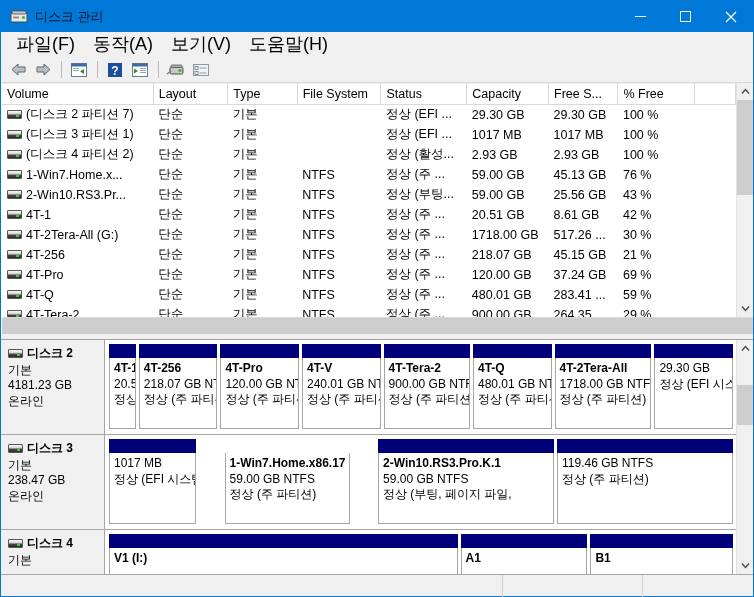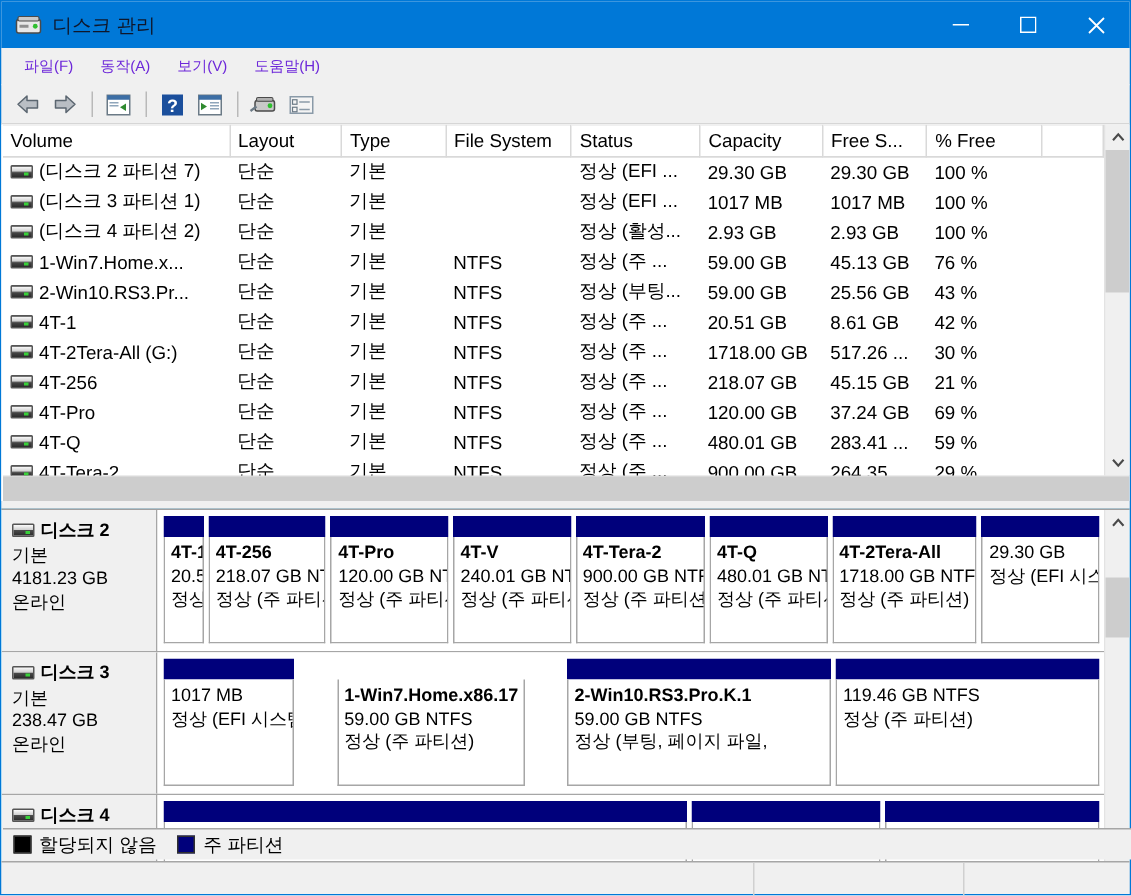--- a/index.html
+++ b/index.html
@@ -49,22 +49,22 @@
   #menubar {
     height: 25px;
     background: #f0f0f0;
     display: flex;
     align-items: center;
     padding-left: 6px;
     flex: 0 0 auto;
     border-bottom: 1px solid #f0f0f0;
   }
   .menuitem {
-    font-size: 10px;
-    color: #6d28d9;
+    font-size: 18px;
+    color: #000000;
     padding: 3px 9px 4px 9px;
   }
 
   
   #toolbar {
     height: 26px;
     background: #f0f0f0;
     display: flex;
     align-items: center;
     padding-left: 5px;
@@ -185,21 +185,21 @@
   #splitter {
     height: 5px;
     background: #f0f0f0;
     flex: 0 0 auto;
   }
 
   
   #lower-pane {
     flex: 1 1 auto;
     display: flex;
-    background: #7dd3fc;
+    background: #d946ef;
     border-top: 1px solid #a0a0a0;
     overflow: hidden;
     position: relative;
   }
   #graph-area {
     flex: 1 1 auto;
     overflow: hidden;
     background: #ffffff;
     padding: 0;
   }
@@ -791,30 +791,20 @@
         <div class="vs-thumb" style="top:28px; height:40px;"></div>
       </div>
       <div class="vs-btn">
         <svg width="9" height="7" viewBox="0 0 9 7">
             <path d="M1 1.5 L4.5 5.5 L8 1.5" fill="none" stroke="#4a4a4a" stroke-width="1.4"></path>
           </svg>
       </div>
     </div>
   </div>
 
-  <div id="legend">
-    <div class="lg-item">
-      <span class="lg-sw" style="background:#000000"></span>
-      <span>할당되지 않음</span>
-    </div>
-    <div class="lg-item">
-      <span class="lg-sw" style="background:#00007b"></span>
-      <span>주 파티션</span>
-    </div>
-  </div>
 
   <div id="statusbar">
     <div class="sb-cell sb-1"></div>
     <div class="sb-cell sb-2"></div>
     <div class="sb-cell sb-3"></div>
   </div>
 
 </div>
 
 </body></html>

